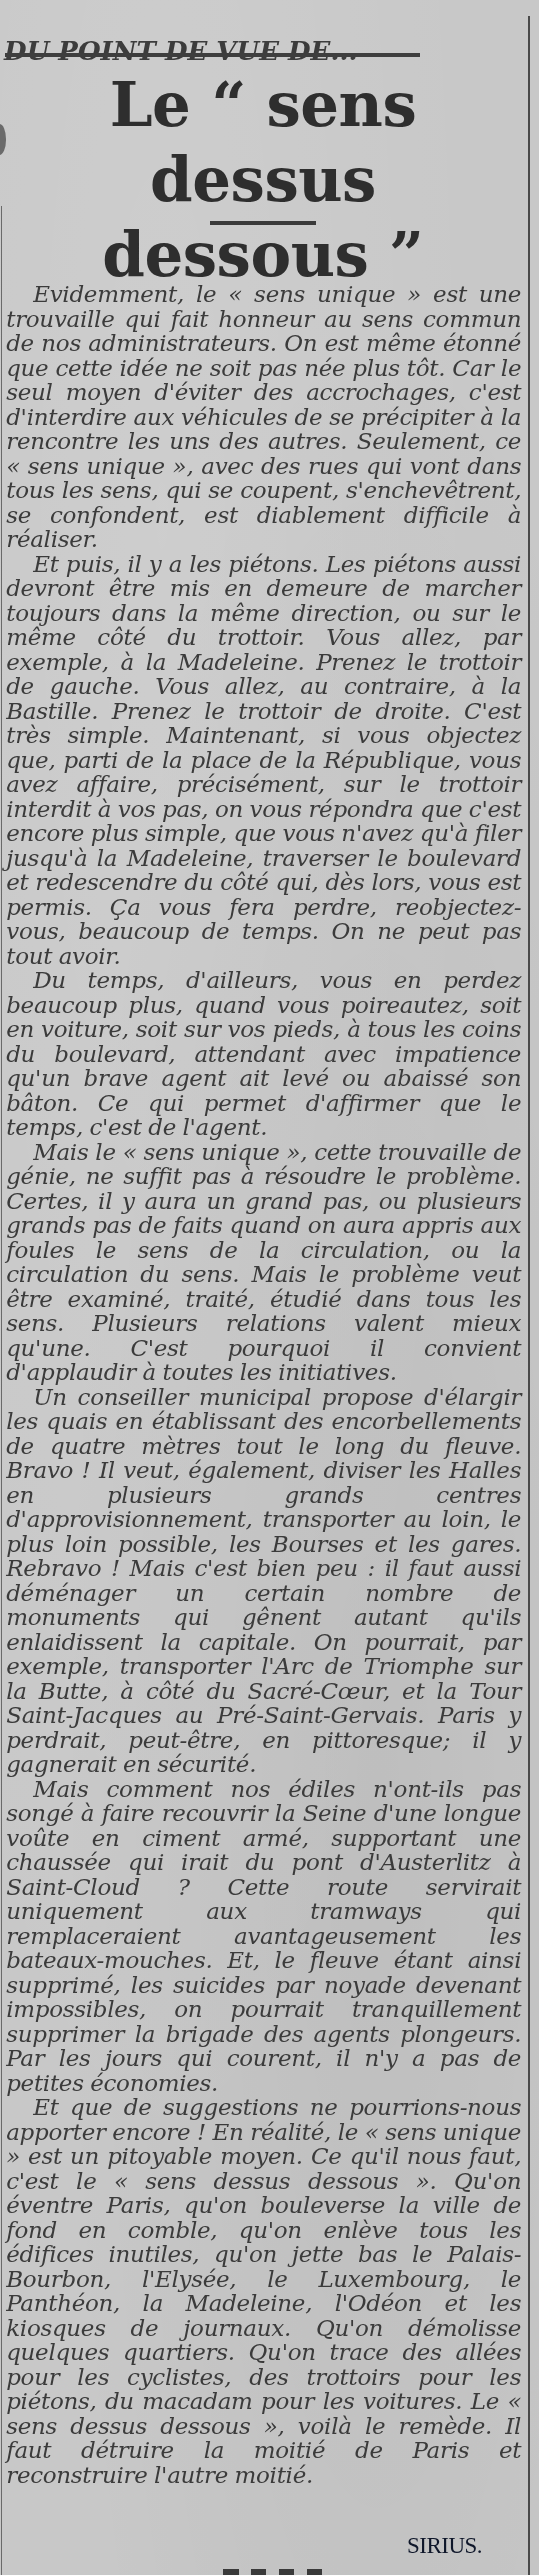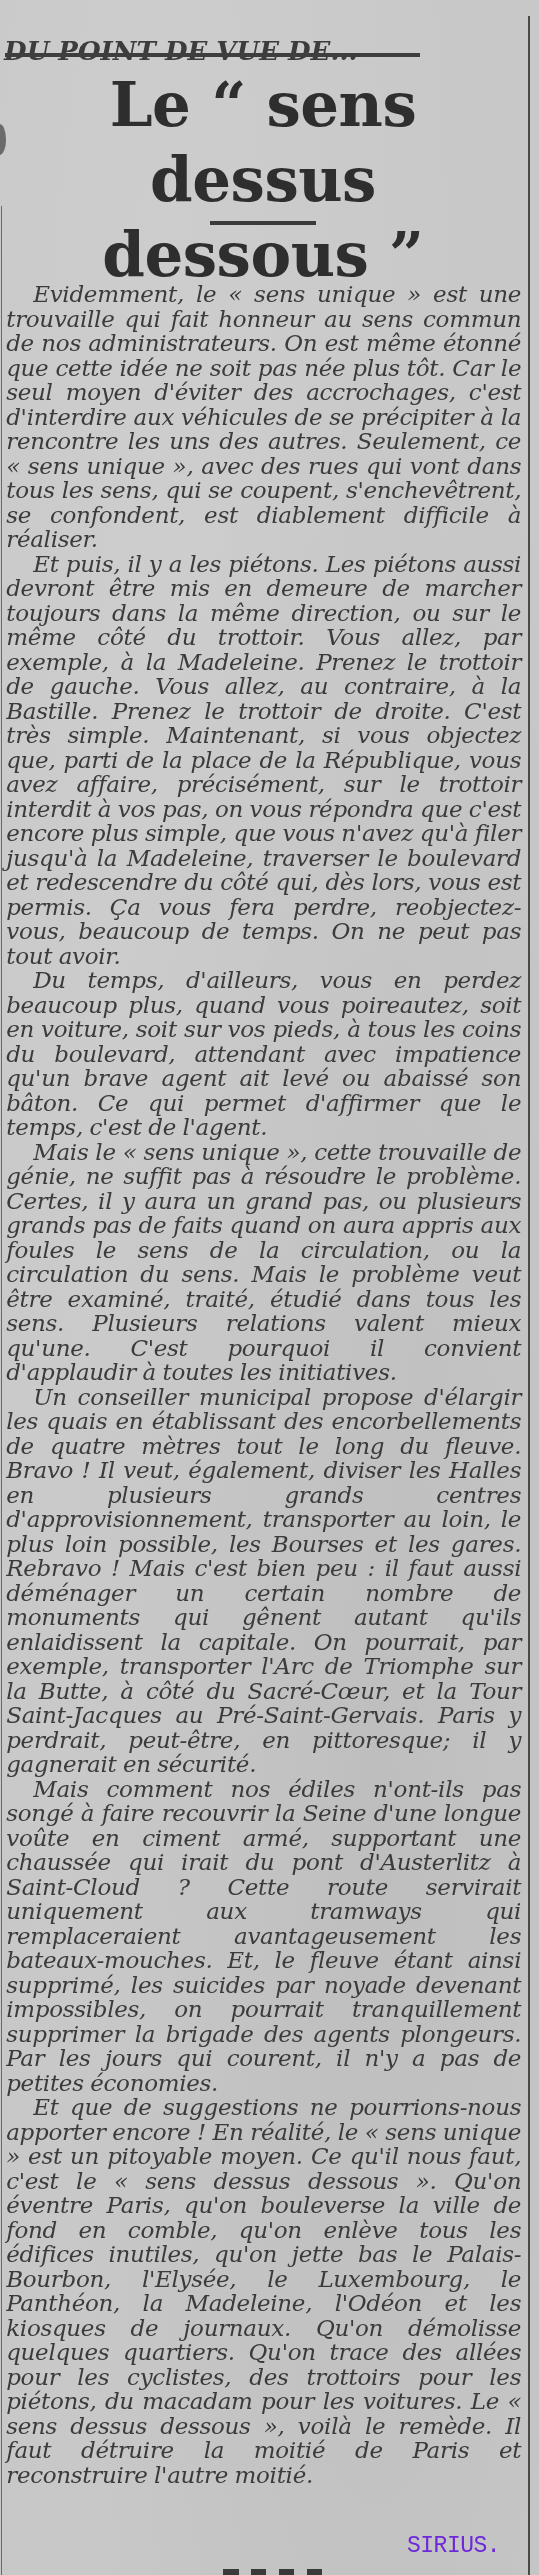--- a/index.html
+++ b/index.html
@@ -98,23 +98,23 @@
     }
     .article p {
       margin: 0;
       text-indent: 27px;
       hyphens: manual;
     }
     .signature {
       position: absolute;
       left: 407px;
       top: 2533px;
-      font-family: Liberation Mono, monospace;
+      font-family: Liberation Serif, serif;
       font-size: 23px;
-      color: #6d28d9;
+      color: #0f172a;
       letter-spacing: -0.5px;
     }
     .bottom-marks {
       position: absolute;
       left: 223px;
       top: 2569px;
       display: flex;
       gap: 12.4px;
     }
     .bottom-marks span {

